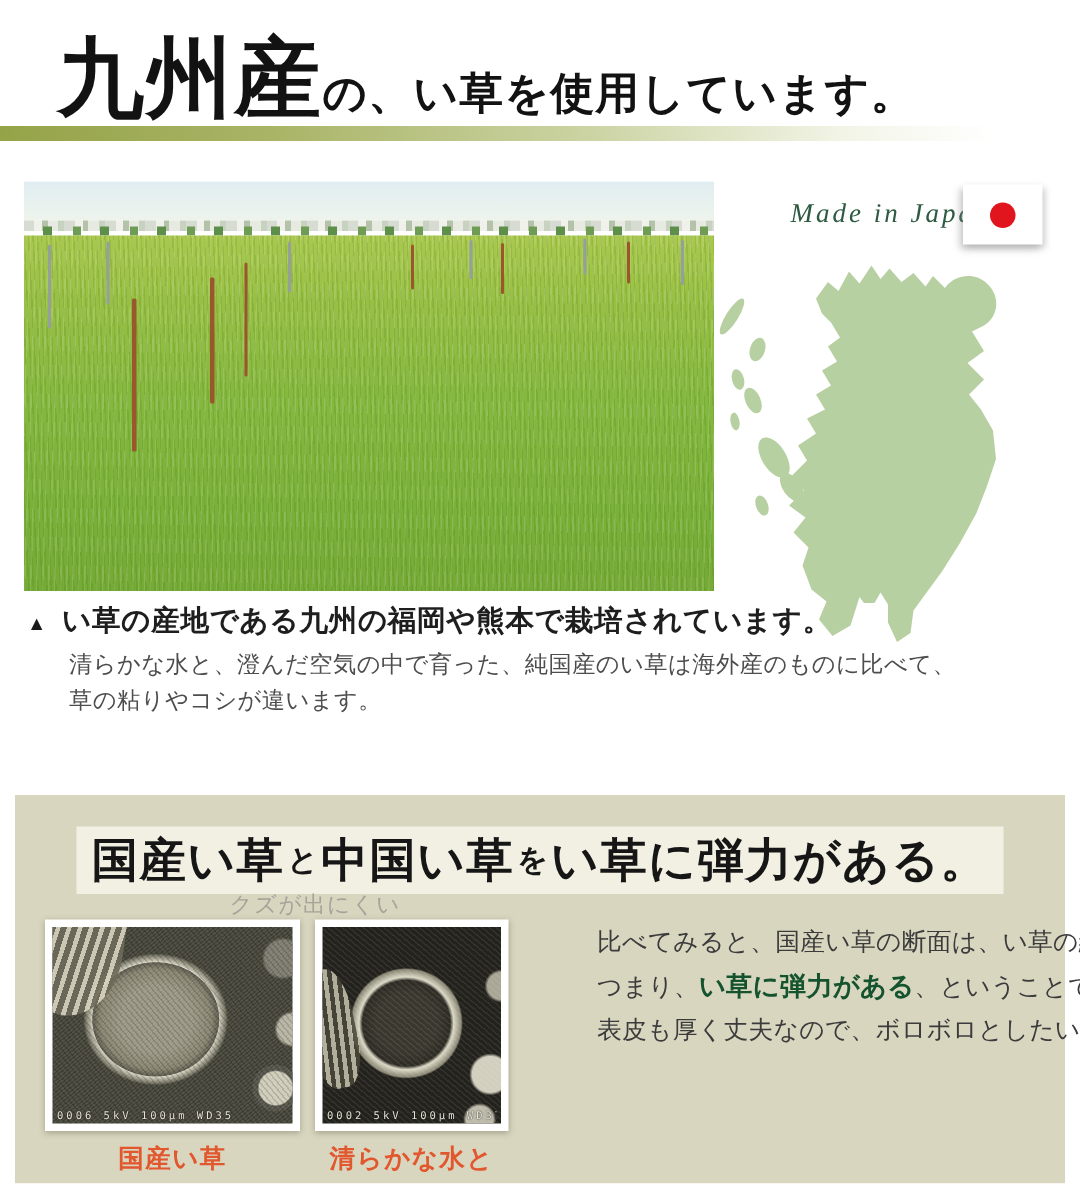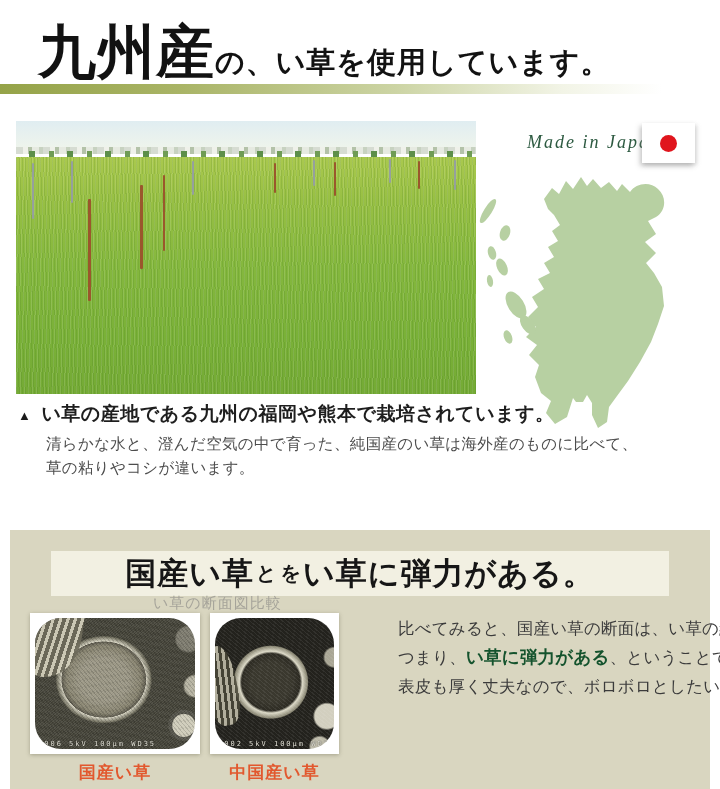--- a/index.html
+++ b/index.html
@@ -50,21 +50,21 @@
   .compare{position:absolute;left:10px;top:530px;width:700px;height:268px;background:#d9d6c0;}
   .compare-header{position:absolute;left:41px;top:21px;width:618px;height:45px;background:#f2f0e2;
                   display:flex;align-items:center;justify-content:center;white-space:nowrap;
                   font-family:"Liberation Serif","DejaVu Serif",serif;color:#161616;}
   .compare-header .lg{font-size:31px;font-weight:600;letter-spacing:1px;}
   .compare-header .sm{font-size:20px;font-weight:600;margin:0 2px;}
   .compare-caption{position:absolute;left:143px;top:64px;font-size:15px;color:#a6a49a;letter-spacing:1px;}
 
   .sem{position:absolute;top:83px;background:#ffffff;padding:5px;
        box-shadow:0 1px 4px rgba(70,70,40,.35);}
-  .sem-inner{position:relative;width:100%;height:100%;overflow:hidden;border-radius:26px;}
+  .sem-inner{position:relative;width:100%;height:100%;overflow:hidden;}
   .sem1{left:20px;width:160px;height:131px;}
   .sem2{left:200px;width:119px;height:131px;}
   .sem1 .sem-inner{background:
       repeating-linear-gradient(50deg,rgba(0,0,0,.14) 0 1px,rgba(0,0,0,0) 1px 3px),
       repeating-linear-gradient(-40deg,rgba(255,255,255,.08) 0 1px,rgba(0,0,0,0) 1px 2px),
       radial-gradient(circle at 93% 82%,#cfccba 0 11px,#55544a 12px 15px,rgba(0,0,0,0) 16px),
       radial-gradient(circle at 100% 52%,#b7b4a3 0 10px,rgba(0,0,0,0) 12px),
       radial-gradient(circle at 96% 16%,#7e7c6f 0 12px,rgba(0,0,0,0) 14px),
       radial-gradient(ellipse 60px 54px at 43% 47%,#9b9785 0 40%,#87836f 62%,#5e5b4e 70%,rgba(0,0,0,0) 71%),
       radial-gradient(ellipse 67px 61px at 43% 47%,#e3e0ce 62%,#72705f 70%,rgba(0,0,0,0) 72%),
@@ -161,39 +161,40 @@
   </div>
   <div class="photo-body">
     <div>清らかな水と、澄んだ空気の中で育った、純国産のい草は海外産のものに比べて、</div>
     <div>草の粘りやコシが違います。</div>
   </div>
 
   <div class="compare">
     <div class="compare-header">
         <span class="lg">国産い草</span>
         <span class="sm">と</span>
+        <span class="lg">中国い草</span>
         <span class="sm">を</span>
         <span class="lg">い草に弾力がある。</span>
       </div>
 
-    <div class="compare-caption">い草の断面図比較</div>
+    <div class="compare-caption">クズが出にくい</div>
 
     <div class="sem sem1">
       <div class="sem-inner">
         <div class="sem-meta">0006 5kV 100μm WD35</div>
       </div>
     </div>
     <div class="sem sem2">
       <div class="sem-inner">
         <div class="sem-meta">0002 5kV 100μm WD37</div>
       </div>
     </div>
 
     <div class="sem-label l1">国産い草</div>
-    <div class="sem-label l2">中国産い草</div>
+    <div class="sem-label l2">清らかな水と</div>
 
     <div class="compare-text">
       <div>比べてみると、国産い草の断面は、い草の繊維</div>
       <div><span>つまり、</span><b>い草に弾力がある</b><span>、ということです。</span></div>
       <div>表皮も厚く丈夫なので、ボロボロとしたい草の</div>
     </div>
   </div>
 
 </div>
 

